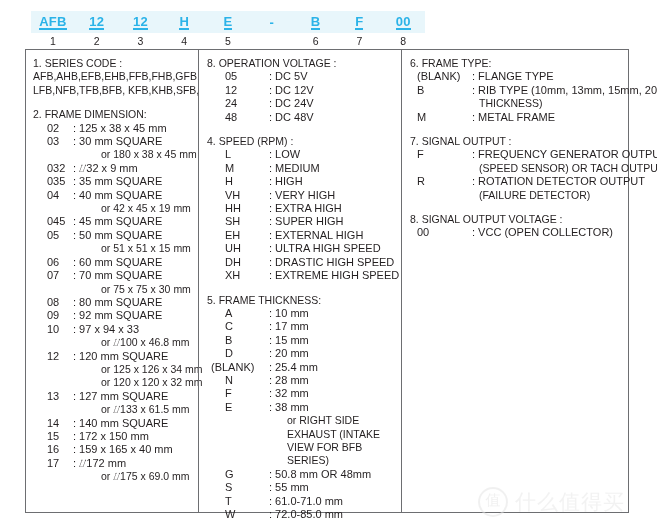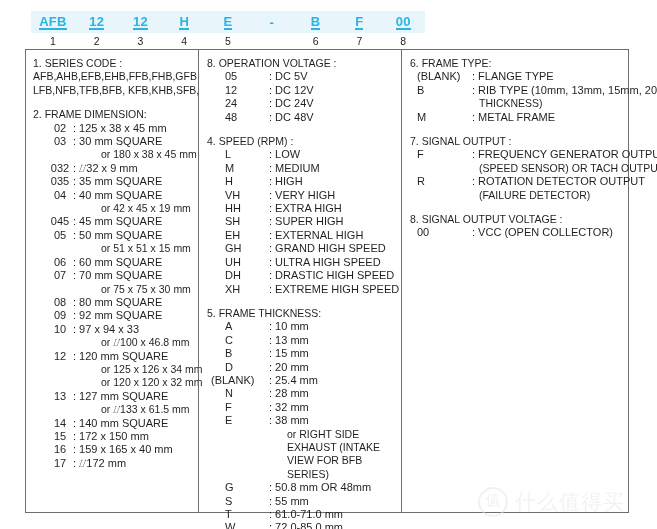--- a/index.html
+++ b/index.html
@@ -118,21 +118,21 @@
   .entry .v {
     flex: 0 0 auto;
   }
   .cont {
     font-size: 10.5px;
     line-height: 13.4px;
     white-space: nowrap;
   }
 
   
-  .col-1 .entry .k { width: 40px; padding-left: 14px; box-sizing: border-box; text-align: center; }
+  .col-1 .entry .k { width: 40px; padding-left: 14px; box-sizing: border-box; }
   .col-1 .cont     { padding-left: 68px; }
 
   .col-2 .entry .k { width: 62px; padding-left: 18px; box-sizing: border-box; }
   .col-2 .cont     { padding-left: 80px; }
   .col-2 .entry.blank-k .k { padding-left: 4px; }
 
   .col-3 .entry .k { width: 62px; padding-left: 7px; box-sizing: border-box; }
   .col-3 .cont     { padding-left: 69px; }
 
   
@@ -275,20 +275,21 @@
             <span class="v">: 172 x 150 mm</span>
           </div>
           <div class="entry">
             <span class="k">16</span>
             <span class="v">: 159 x 165 x 40 mm</span>
           </div>
           <div class="entry">
             <span class="k">17</span>
             <span class="v">: ⌰172 mm</span>
           </div>
+          <div class="cont">or  ⌰175 x 69.0 mm</div>
         </div>
     </div>
   </div>
 
   <div class="col col-2">
     <div class="section">
       <div class="sec-title">8. OPERATION VOLTAGE :</div>
       <div>
           <div class="entry">
             <span class="k">05</span>
@@ -333,24 +334,20 @@
           </div>
           <div class="entry">
             <span class="k">SH</span>
             <span class="v">: SUPER HIGH</span>
           </div>
           <div class="entry">
             <span class="k">EH</span>
             <span class="v">: EXTERNAL HIGH</span>
           </div>
           <div class="entry">
-            <span class="k">GH</span>
-            <span class="v">: GRAND HIGH SPEED</span>
-          </div>
-          <div class="entry">
             <span class="k">UH</span>
             <span class="v">: ULTRA HIGH SPEED</span>
           </div>
           <div class="entry">
             <span class="k">DH</span>
             <span class="v">: DRASTIC HIGH SPEED</span>
           </div>
           <div class="entry">
             <span class="k">XH</span>
             <span class="v">: EXTREME HIGH SPEED</span>
@@ -359,21 +356,21 @@
     </div>
     <div class="section">
       <div class="sec-title">5. FRAME THICKNESS:</div>
       <div>
           <div class="entry">
             <span class="k">A</span>
             <span class="v">: 10 mm</span>
           </div>
           <div class="entry">
             <span class="k">C</span>
-            <span class="v">: 13 mm</span>
+            <span class="v">: 17 mm</span>
           </div>
           <div class="entry">
             <span class="k">B</span>
             <span class="v">: 15 mm</span>
           </div>
           <div class="entry">
             <span class="k">D</span>
             <span class="v">: 20 mm</span>
           </div>
           <div class="entry blank-k">

